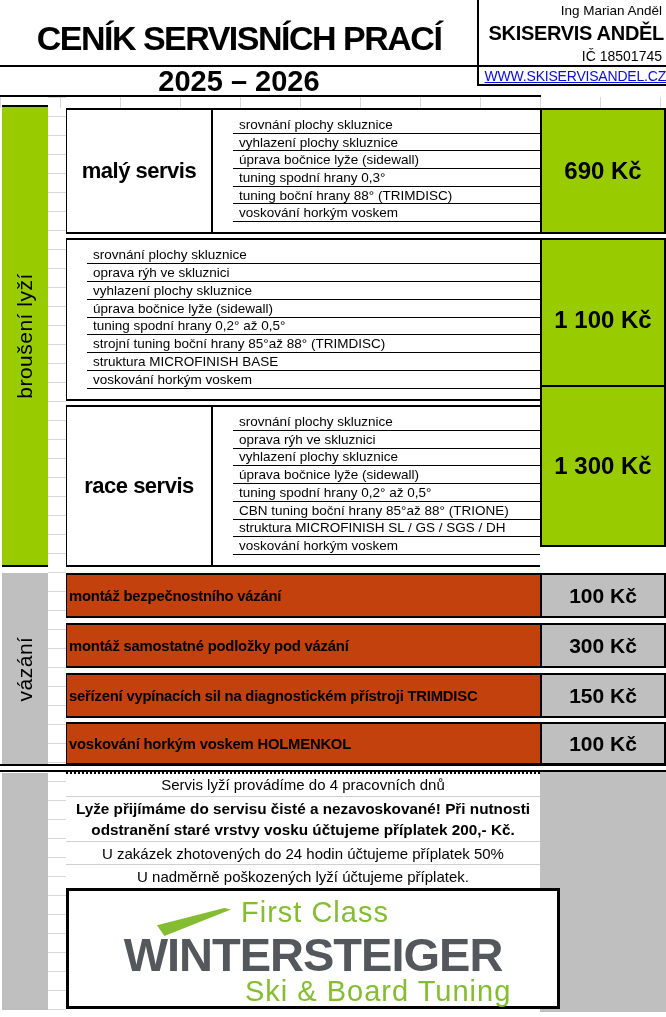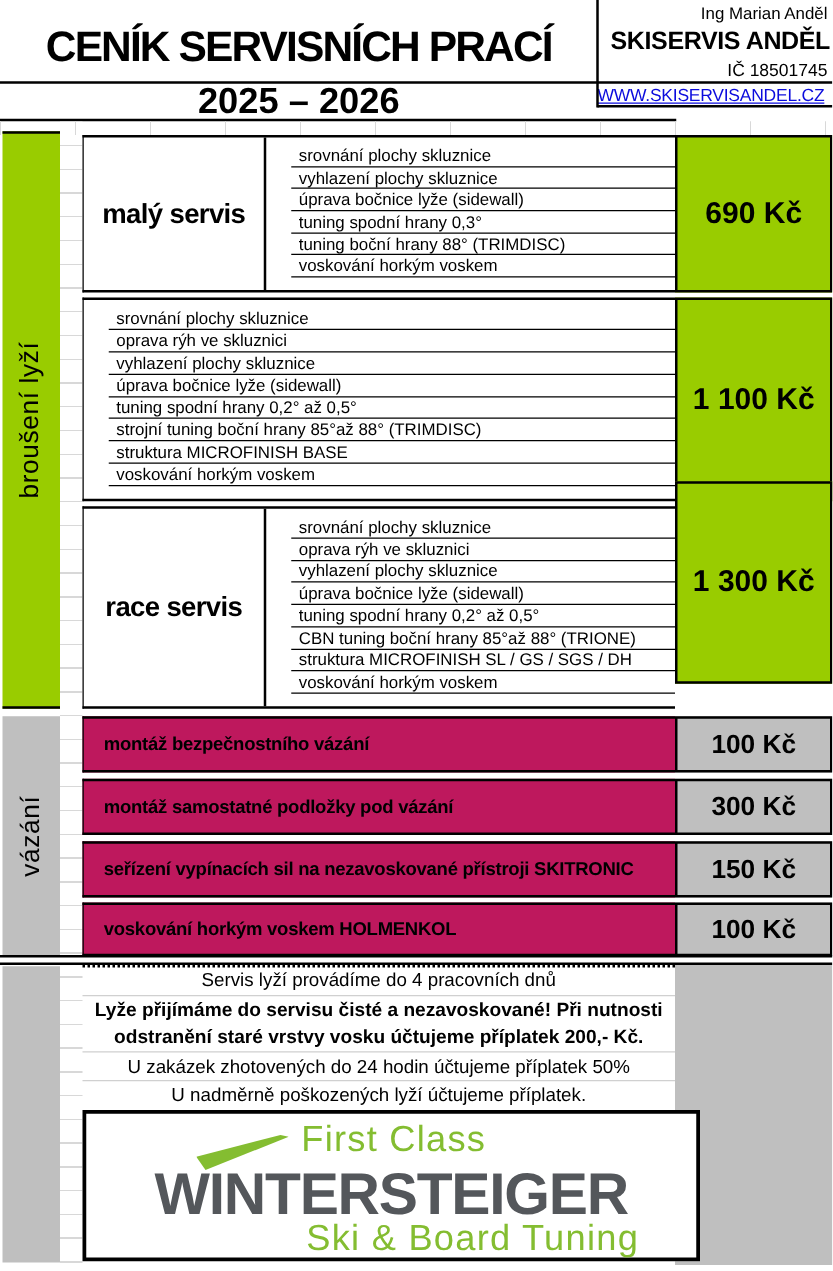--- a/index.html
+++ b/index.html
@@ -20,21 +20,21 @@
     display:flex; align-items:center; justify-content:center;
     font-weight:bold; font-size:29px; }
   .owner-cell { left:478px; top:0; width:184px; height:21px;
     display:flex; align-items:center; justify-content:flex-end; font-size:13.5px; }
   .company-cell { left:478px; top:21px; width:186px; height:25px;
     display:flex; align-items:center; justify-content:flex-end;
     font-weight:bold; font-size:20px; letter-spacing:-0.3px; }
   .cid-cell { left:478px; top:46px; width:184px; height:19px;
     display:flex; align-items:center; justify-content:flex-end; font-size:14px; }
   .weblink-cell { left:478px; top:67px; width:188px; height:19px;
-    display:flex; align-items:center; justify-content:flex-start;
+    display:flex; align-items:center; justify-content:flex-end;
     border-bottom:2px solid #000; }
   .weblink { color:#0b0bdd; font-size:14px; text-decoration:underline; letter-spacing:-0.2px; }
   .hline1 { left:0; top:65px; width:666px; height:2px; background:#000; }
   .hline2 { left:0; top:95px; width:541px; height:2px; background:#000; }
   .vline-h { left:477px; top:0; width:2px; height:86px; background:#000; }
 
   
   .grid-strip { left:0; top:97px; width:666px; height:11px;
     background: repeating-linear-gradient(90deg, #d8d8d8 0 1px, transparent 1px 60px); }
   .gutter { left:48px; top:97px; width:18px; height:915px;
@@ -57,23 +57,23 @@
   .svc-items { flex:1; display:flex; flex-direction:column; padding:6px 0 10px 0;margin-left:20px; }
   .item { flex:1; border-bottom:1.6px solid #000; font-size:13.5px;
     display:flex; align-items:center; padding-left:6px; white-space:nowrap; }
 
   .price { left:540px; width:126px; border:2px solid #000;
     display:flex; align-items:center; justify-content:center; font-weight:bold; }
   .price-green { background:#99cc00; font-size:24px; }
   .price-gray  { background:#bfbfbf; font-size:21px; }
 
   
-  .bind-row { left:66px; width:474px; background:#be185d;
+  .bind-row { left:66px; width:474px; background:#c2410c;
     border-top:2px solid #000; border-bottom:2px solid #000; border-left:1px solid #000;
-    display:flex; align-items:center; padding-left:16px;
+    display:flex; align-items:center; padding-left:2px;
     font-weight:bold; font-size:14.8px; letter-spacing:-0.2px; white-space:nowrap; }
 
   
   .divider-full { left:0; top:764px; width:666px; height:8px;
     border-top:2px solid #000; border-bottom:2px solid #000; }
 
   
   .notes { left:66px; top:772px; width:474px; height:116px;
     border-top:2px dotted #000; display:flex; flex-direction:column; }
   .note { display:flex; align-items:center; justify-content:center; text-align:center;
@@ -162,21 +162,21 @@
     </div>
   </div>
   <div class="abs price price-green" style="top:385px;height:162px">1 300 Kč</div>
 
   <div class="abs bind-row" style="top:573px;height:45px">montáž bezpečnostního vázání</div>
   <div class="abs price price-gray" style="top:573px;height:45px">100 Kč</div>
 
   <div class="abs bind-row" style="top:623px;height:45px">montáž samostatné podložky pod vázání</div>
   <div class="abs price price-gray" style="top:623px;height:45px">300 Kč</div>
 
-  <div class="abs bind-row" style="top:673px;height:45px">seřízení vypínacích sil na nezavoskované přístroji SKITRONIC</div>
+  <div class="abs bind-row" style="top:673px;height:45px">seřízení vypínacích sil na diagnostickém přístroji TRIMDISC</div>
   <div class="abs price price-gray" style="top:673px;height:45px">150 Kč</div>
 
   <div class="abs bind-row" style="top:722px;height:43px">voskování horkým voskem HOLMENKOL</div>
   <div class="abs price price-gray" style="top:722px;height:43px">100 Kč</div>
 
   <div class="abs divider-full"></div>
 
   <div class="abs notes">
     <div class="note" style="height:23px">Servis lyží provádíme do 4 pracovních dnů</div>
     <div class="note note-bold" style="height:46px">Lyže přijímáme do servisu čisté a nezavoskované! Při nutnosti odstranění staré vrstvy vosku účtujeme příplatek 200,- Kč.</div>

